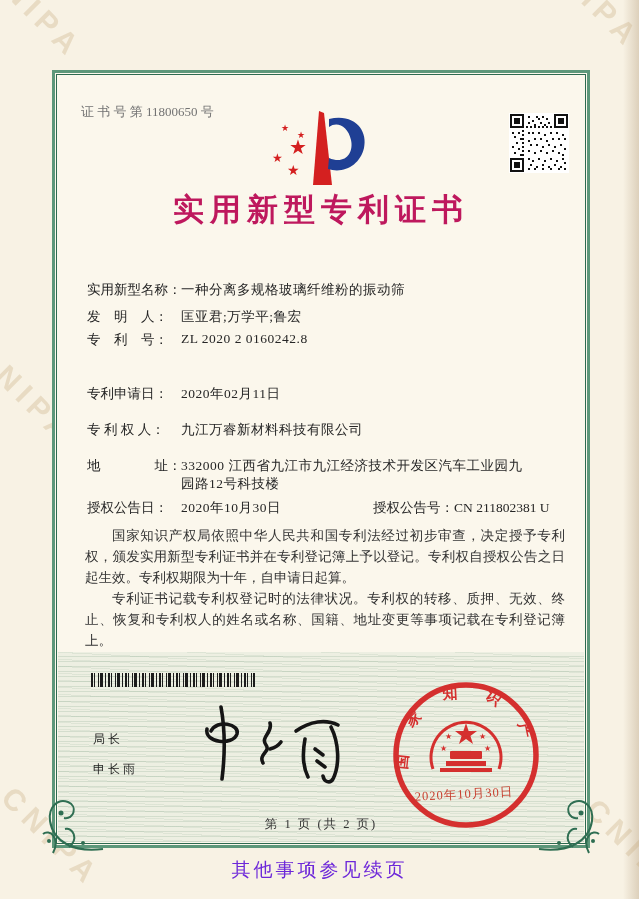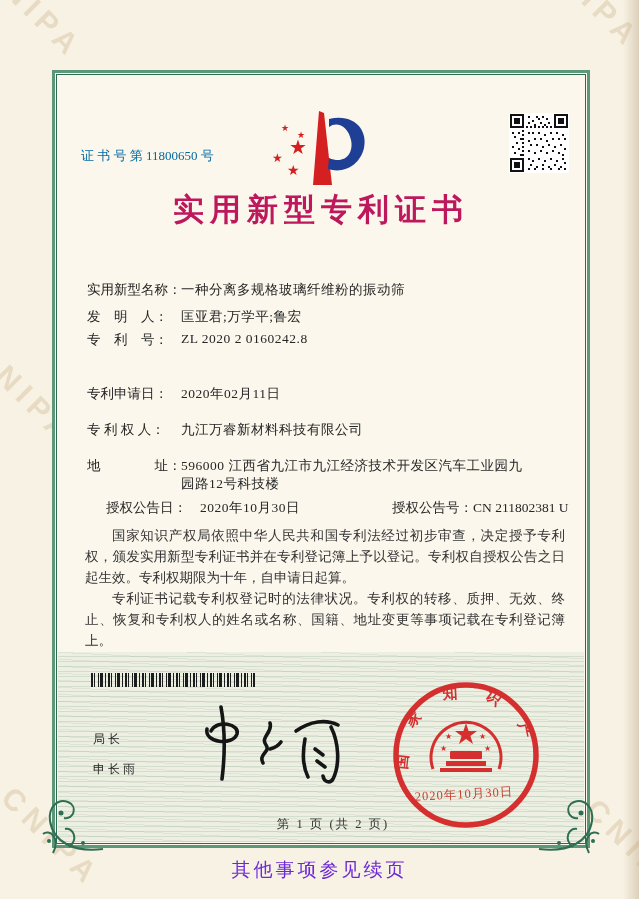--- a/index.html
+++ b/index.html
@@ -21,49 +21,49 @@
   
   .frame{position:absolute;left:52px;top:70px;width:532px;height:772px;
     border:3px solid #5d977a;background:#fbf7ec;}
   .frame::before{content:"";position:absolute;inset:1px;border:1px solid #2e6b50;pointer-events:none;}
   
   .band{position:absolute;left:3px;right:3px;bottom:3px;height:190px;
     background-color:#edefe2;
     background-image:
       repeating-linear-gradient(0deg,rgba(110,150,120,.20) 0 1px,transparent 1px 5px),
       repeating-linear-gradient(3deg,rgba(110,150,120,.12) 0 1px,transparent 1px 7px);}
-  .cert-no{position:absolute;left:26px;top:30px;font-size:13px;color:#0369a1;margin-top:44px;}
+  .cert-no{position:absolute;left:26px;top:30px;font-size:13px;color:#737373;}
   .logo{position:absolute;left:214px;top:34px;}
   .qr{position:absolute;left:454px;top:40px;width:58px;height:58px;background:#fff;padding:1px;}
   .title{position:absolute;left:0;top:116px;width:100%;text-align:center;
     font-size:31px;font-weight:bold;letter-spacing:6px;color:#be185d;}
   .field-row{position:absolute;left:32px;font-size:13.5px;white-space:nowrap;}
   .field-label{display:inline-block;width:94px;white-space:pre;vertical-align:top;}
   .field-value{display:inline-block;vertical-align:top;letter-spacing:.5px;}
   .row-name{top:208px}.row-inv{top:235px}.row-no{top:258px}.row-fil{top:312px}
   .row-pat{top:348px}.row-addr{top:384px}.row-grant{top:426px}
   .row-addr .field-value{white-space:normal;width:352px;line-height:18px;}
   .grant-right{position:absolute;left:286px;top:0;white-space:nowrap;}
-  .row-grant{width:500px;margin-left:19px;}
+  .row-grant{width:500px;}
   .legal{position:absolute;left:30px;top:452px;width:480px;}
   .legal p{margin:0;text-indent:2em;font-size:13.5px;line-height:21px;
     text-align:justify;color:#333;}
   .barcode{position:absolute;left:36px;top:600px;width:164px;height:14px;
     background:repeating-linear-gradient(90deg,
       #1c1c1c 0 2px,transparent 2px 3px,#1c1c1c 3px 4px,transparent 4px 7px,
       #1c1c1c 7px 8px,transparent 8px 9px,#1c1c1c 9px 12px,transparent 12px 14px,
       #1c1c1c 14px 15px,transparent 15px 17px);}
   .officer{position:absolute;left:38px;top:651px;font-size:12px;line-height:30px;
     letter-spacing:3px;color:#1f1f1f;}
   .signature{position:absolute;left:138px;top:628px;}
   .seal{position:absolute;left:330px;top:601px;}
   .orn{position:absolute;}
   .orn-l{left:-16px;bottom:-14px;}
   .orn-r{right:-16px;bottom:-14px;transform:scaleX(-1);}
-  .page-info{position:absolute;left:12px;bottom:12px;width:100%;text-align:center;
+  .page-info{position:absolute;left:0;bottom:12px;width:100%;text-align:center;
     font-size:12.5px;letter-spacing:2px;color:#333;}
   .foot-note{position:absolute;left:0;top:857px;width:100%;text-align:center;
     font-size:19px;letter-spacing:3px;color:#6d28d9;}
 </style>
 </head>
 <body>
 
 <div class="edge-shade"></div>
 
 <div class="wm" style="left:-30px;top:-8px">CNIPA</div>
@@ -126,21 +126,21 @@
   <div class="field-row row-no">
     <span class="field-label">专　利　号：</span><span class="field-value">ZL 2020 2 0160242.8</span>
   </div>
   <div class="field-row row-fil">
     <span class="field-label">专利申请日：</span><span class="field-value">2020年02月11日</span>
   </div>
   <div class="field-row row-pat">
     <span class="field-label">专 利 权 人：</span><span class="field-value">九江万睿新材料科技有限公司</span>
   </div>
   <div class="field-row row-addr">
-    <span class="field-label">地　　　　址：</span><span class="field-value">596000 江西省九江市九江经济技术开发区汽车工业园九园路12号科技楼</span>
+    <span class="field-label">地　　　　址：</span><span class="field-value">332000 江西省九江市九江经济技术开发区汽车工业园九园路12号科技楼</span>
   </div>
   <div class="field-row row-grant">
     <span><span class="field-label">授权公告日：</span><span class="field-value">2020年10月30日</span></span>
     <span class="grant-right"><span>授权公告号：</span><span>CN 211802381 U</span></span>
   </div>
 
   <div class="legal">
     <p>国家知识产权局依照中华人民共和国专利法经过初步审查，决定授予专利权，颁发实用新型专利证书并在专利登记簿上予以登记。专利权自授权公告之日起生效。专利权期限为十年，自申请日起算。</p>
     <p>专利证书记载专利权登记时的法律状况。专利权的转移、质押、无效、终止、恢复和专利权人的姓名或名称、国籍、地址变更等事项记载在专利登记簿上。</p>
   </div>

